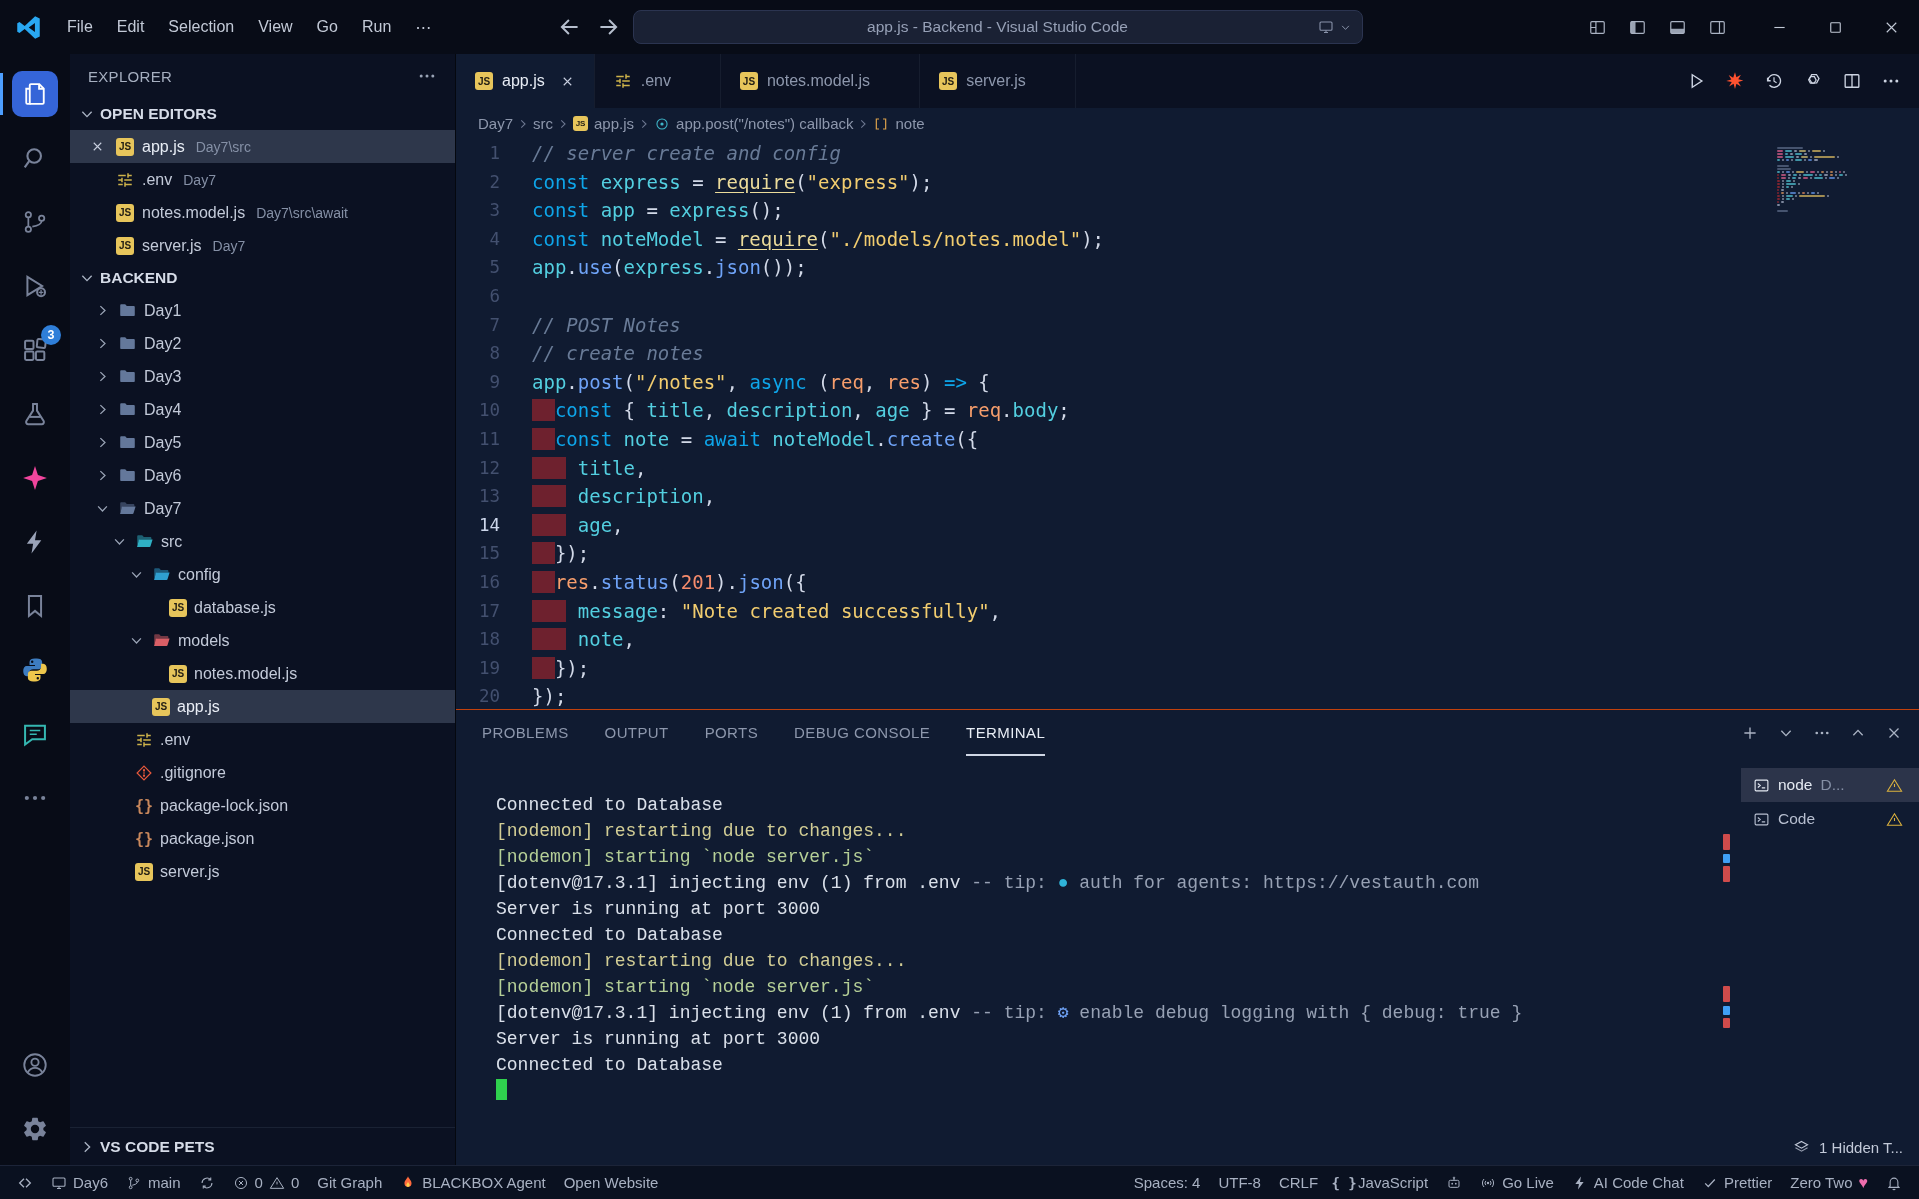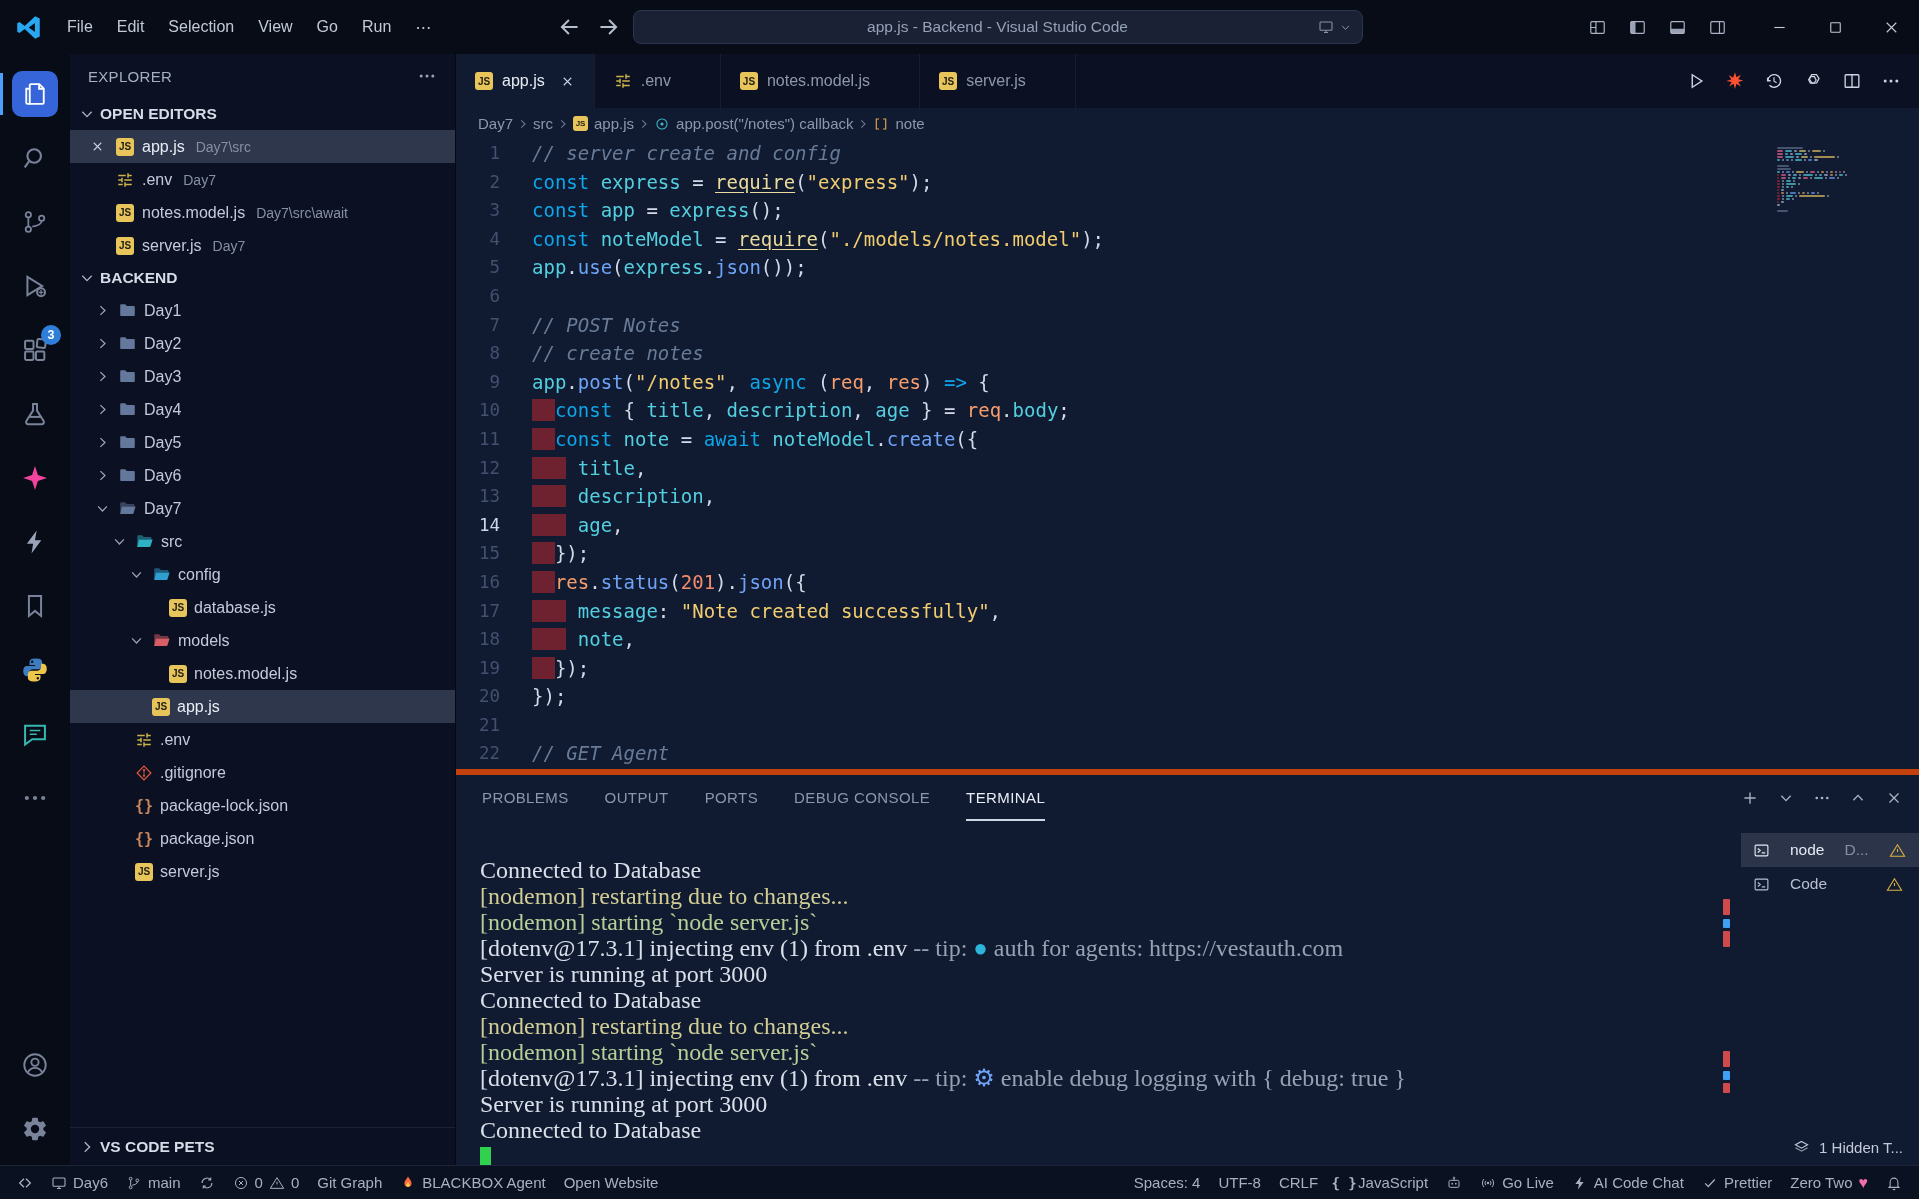--- a/index.html
+++ b/index.html
@@ -72,35 +72,35 @@
 .tk-s{color:#f2cd6f}
 .tk-n{color:#f78c6c}
 .tk-p{color:#d2d9e8}
 .tk-a{color:#f79e6c}
 .tk-i{background:#6e212e;color:rgba(0,0,0,0)}
 #minimap{position:absolute;top:8px;right:72px;width:70px}
 .mm-line{height:2px;margin-bottom:1px;display:flex;gap:2px}
 .mm-seg{height:2px;border-radius:1px}
 
 
-.panel{height:396px;border-top:6px solid #c2410c;display:flex;flex-direction:column;position:relative;background:#101b31}
+.panel{height:456px;border-top:1px solid #c2410c;display:flex;flex-direction:column;position:relative;background:#101b31}
 .panel-header{height:46px;display:flex;align-items:center;padding-left:26px;flex:none}
 #panel-tabs{display:flex;gap:36px;font-size:15px;letter-spacing:.4px;color:#8d97ac}
 .panel-tab{height:46px;display:flex;align-items:center;border-bottom:2px solid transparent}
 .panel-tab.active{color:#e8edf5;border-bottom-color:#cfd6e4}
 .panel-actions{margin-left:auto;display:flex;align-items:center;gap:18px;padding-right:16px;color:#aab3c3}
 .panel-body{flex:1;display:flex;min-height:0}
-.term-content{flex:1;position:relative;padding:36px 20px 0 24px;font-family:Liberation Serif, serif;font-size:24px;line-height:26px;overflow:hidden}
+.term-content{flex:1;position:relative;padding:36px 20px 0 40px;font-family:Liberation Mono, monospace;font-size:18px;line-height:26px;overflow:hidden}
 .term-line{white-space:pre;height:26px}
 .tl-w{color:#dae0ea}.tl-y{color:#d2cd95}.tl-g{color:#b5cf97}.tl-d{color:#97a1b4}.tl-gl{color:#2fb4d9}.tl-ge{color:#6fa3f7}
 .term-cursor{display:inline-block;width:11px;height:21px;background:#2fd14e;vertical-align:-4px}
 .term-ruler{position:absolute;right:10px;top:0;bottom:0;width:8px}
 .term-ruler i{position:absolute;left:0;width:7px;border-radius:1px}
 .term-side{width:178px;padding-top:12px;font-size:15.5px;color:#b7bfd0;flex:none}
-.ts-row{height:34px;display:flex;align-items:center;gap:20px;padding:0 16px 0 12px}
+.ts-row{height:34px;display:flex;align-items:center;gap:8px;padding:0 16px 0 12px}
 .ts-row.active{background:#2c344a;color:#e4e9f2}
 .ts-detail{color:#8590a6}
 .ts-warn{margin-left:auto;display:inline-flex}
 .hidden-row{position:absolute;right:16px;bottom:9px;display:flex;align-items:center;gap:9px;color:#c3cad9;font-size:15px}
 
 
 .statusbar{height:34px;background:#0a1120;border-top:1px solid #1c2438;display:flex;align-items:center;justify-content:space-between;font-size:15px;color:#a8b1c2;padding:0 8px}
 .sb-left,.sb-right{display:flex;align-items:center;height:100%}
 .sb-item{display:flex;align-items:center;gap:6px;padding:0 9px;height:100%;white-space:nowrap}
 .heart{color:#ef6eae;font-size:16px;line-height:1}

